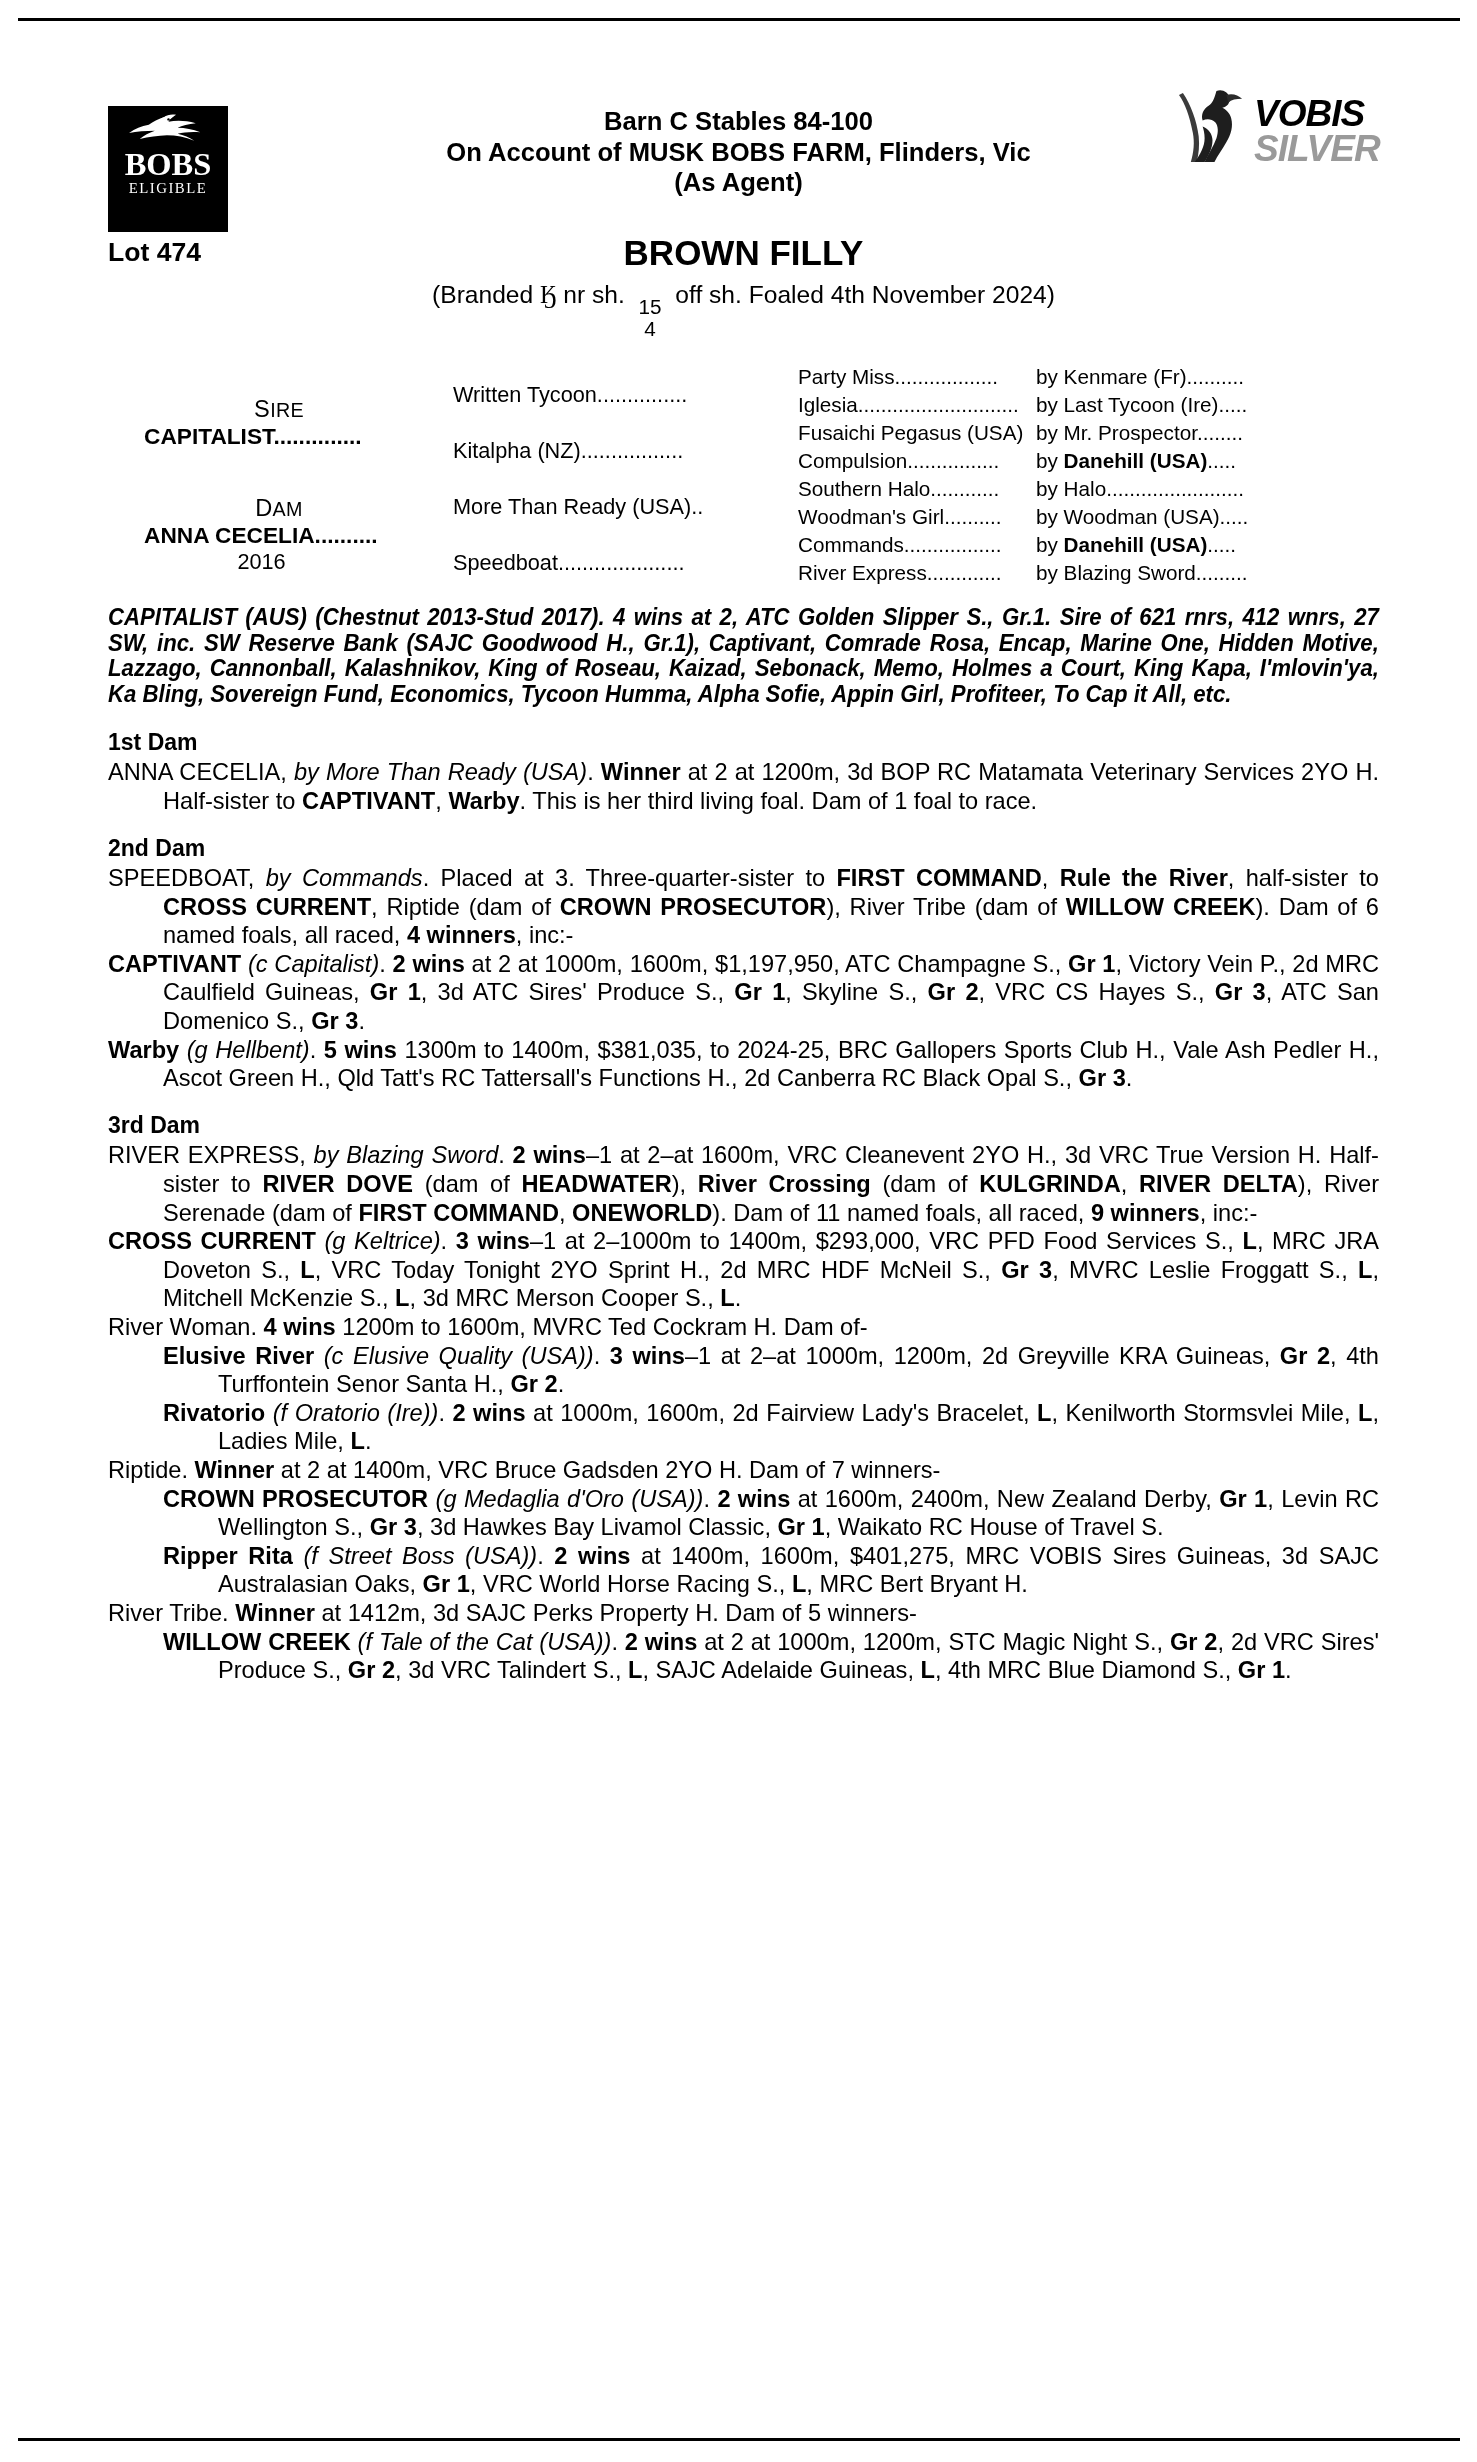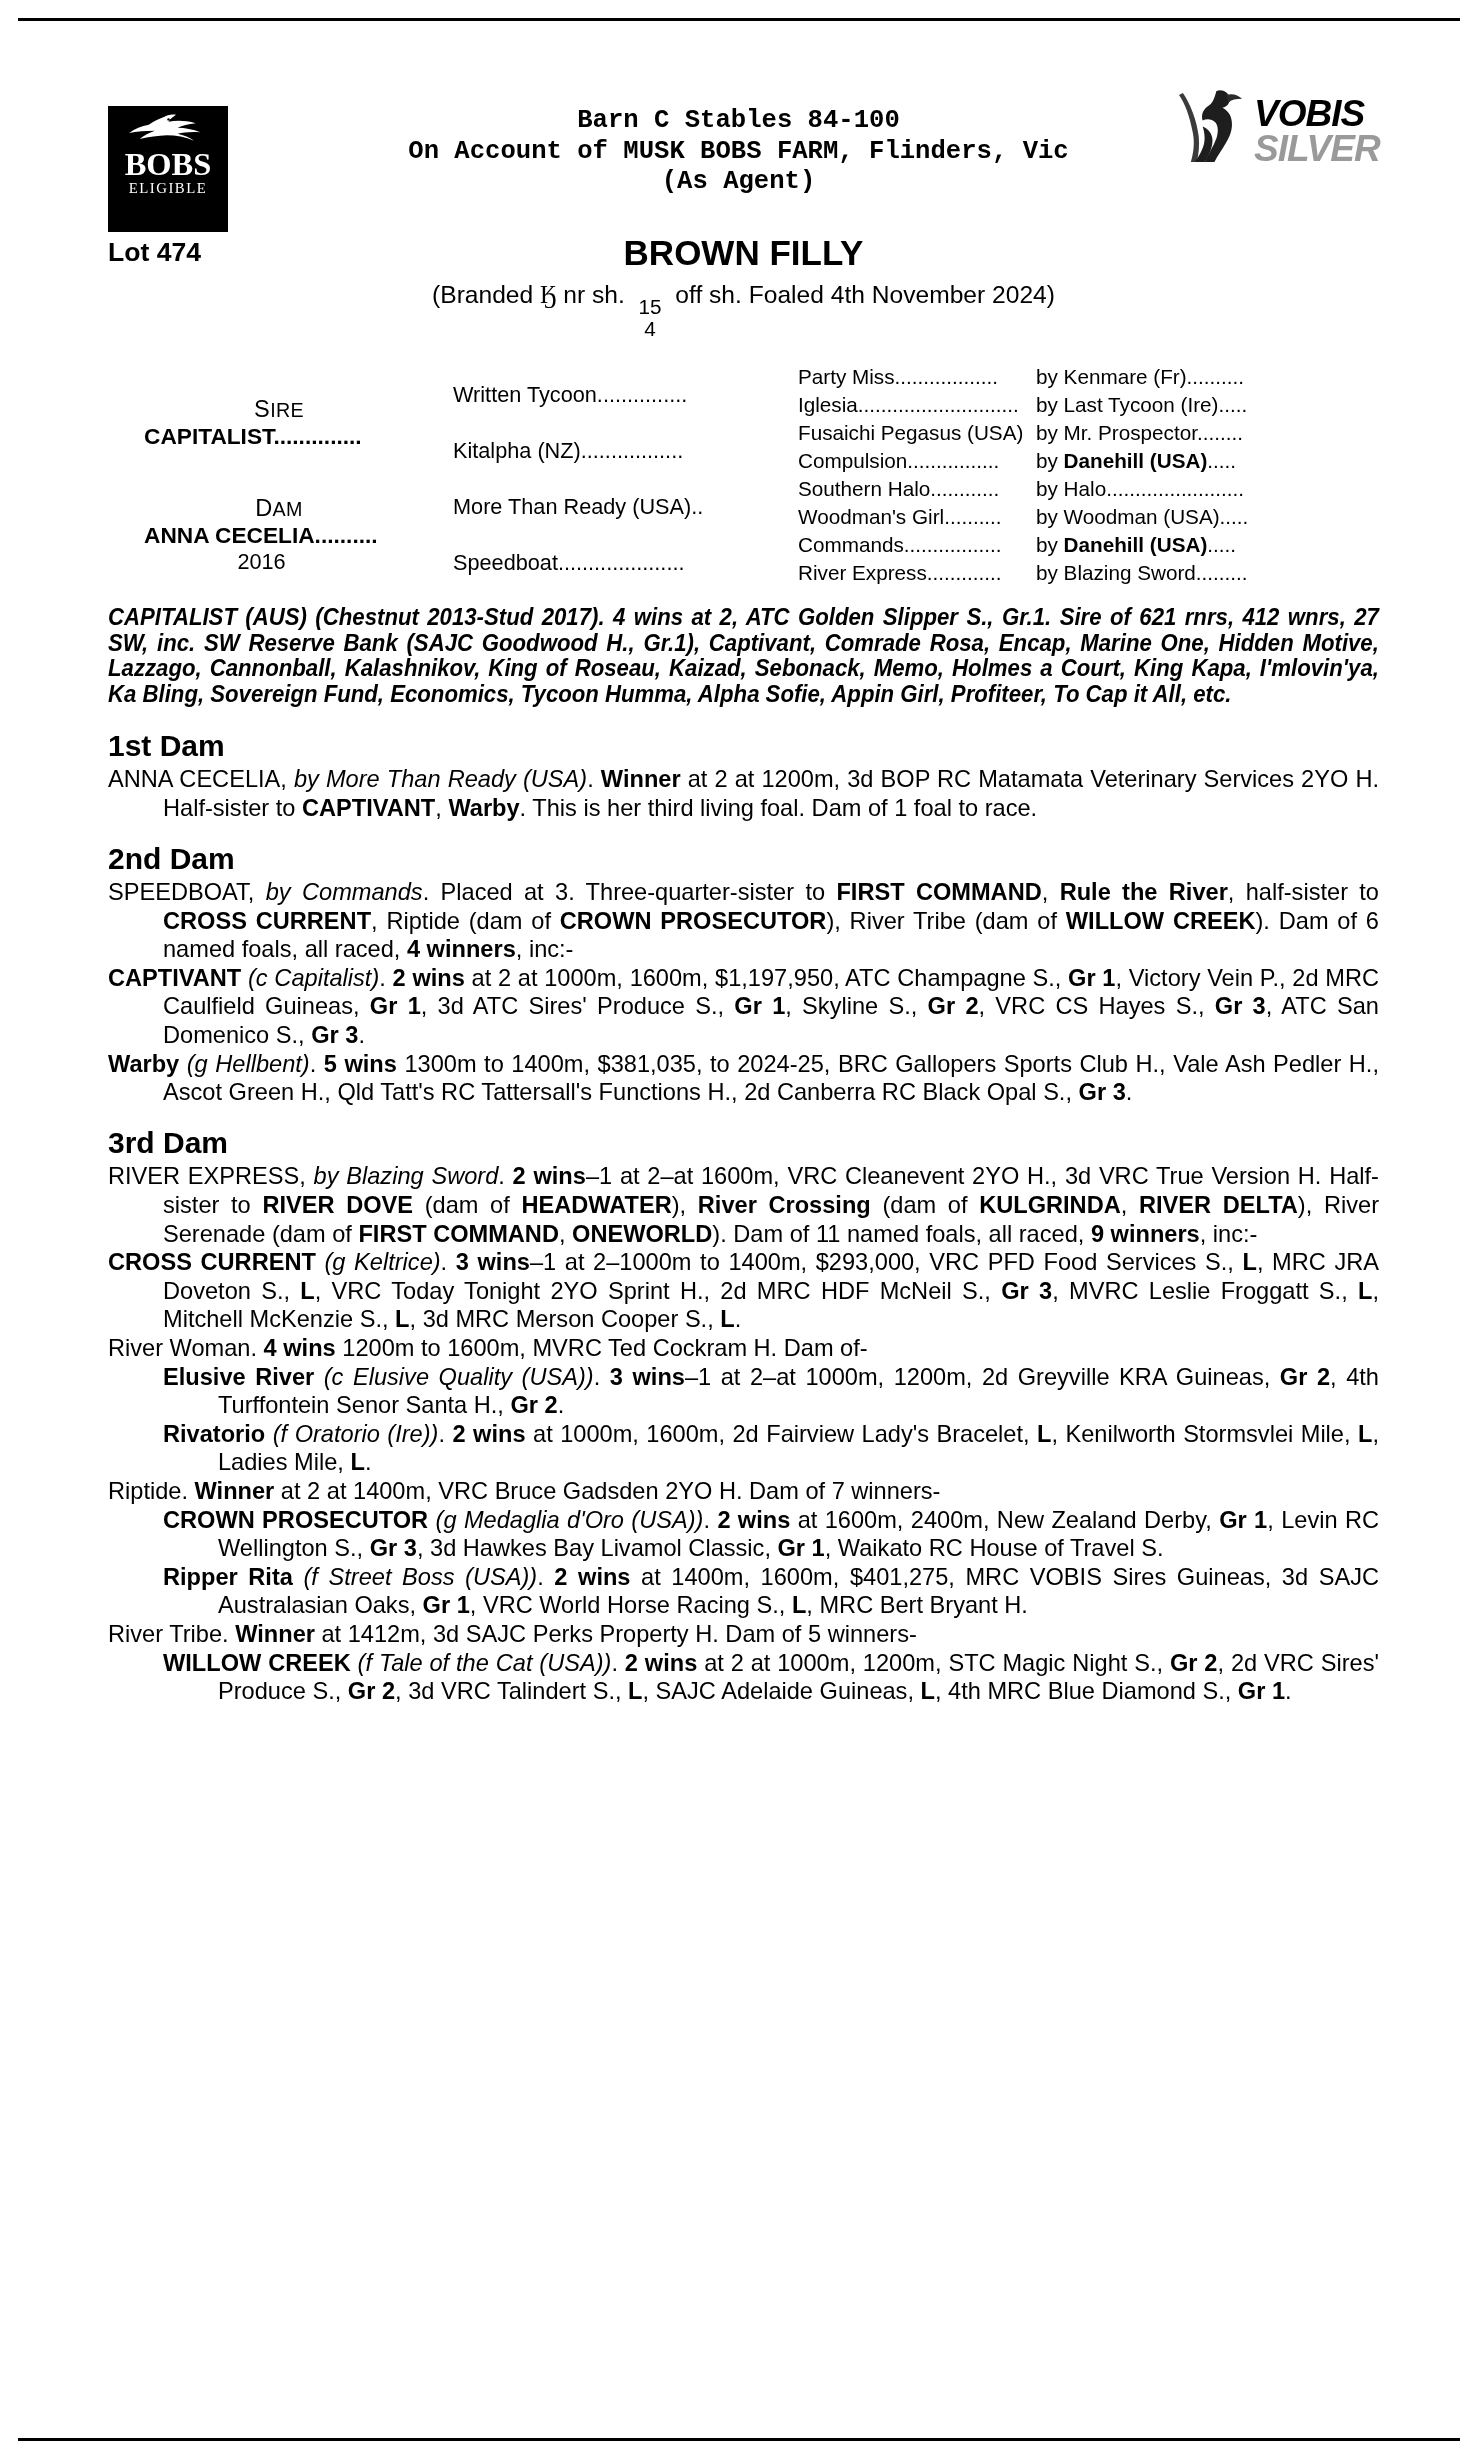--- a/index.html
+++ b/index.html
@@ -81,21 +81,20 @@
   }
   .barn-block {
     position: absolute;
     left: 177px;
     right: 187px;
     top: 47px;
     text-align: center;
     font-weight: bold;
     font-size: 25.6px;
     line-height: 30.5px;
-    font-family: Liberation Mono, monospace;
   }
   .vobis-logo {
     position: absolute;
     right: 0px;
     top: 21.7px;
     width: 202px;
     height: 106px;
   }
   .vobis-word {
     font-weight: bold;
@@ -231,21 +230,21 @@
     line-height: 25.6px;
     text-align: justify;
     font-stretch: condensed;
     transform: scaleX(0.94);
     transform-origin: left top;
     width: 1352px;
   }
 
   
   h2.dam-head {
-    font-size: 30px;
+    font-size: 23px;
     font-weight: bold;
     margin: 21.7px 0 2px 0;
   }
   h2.dam-head.tight { margin-top: 19.7px; }
   .para {
     font-size: 23.6px;
     line-height: 28.6px;
     text-align: justify;
     margin: 0 0 0 0;
     text-indent: 0;

